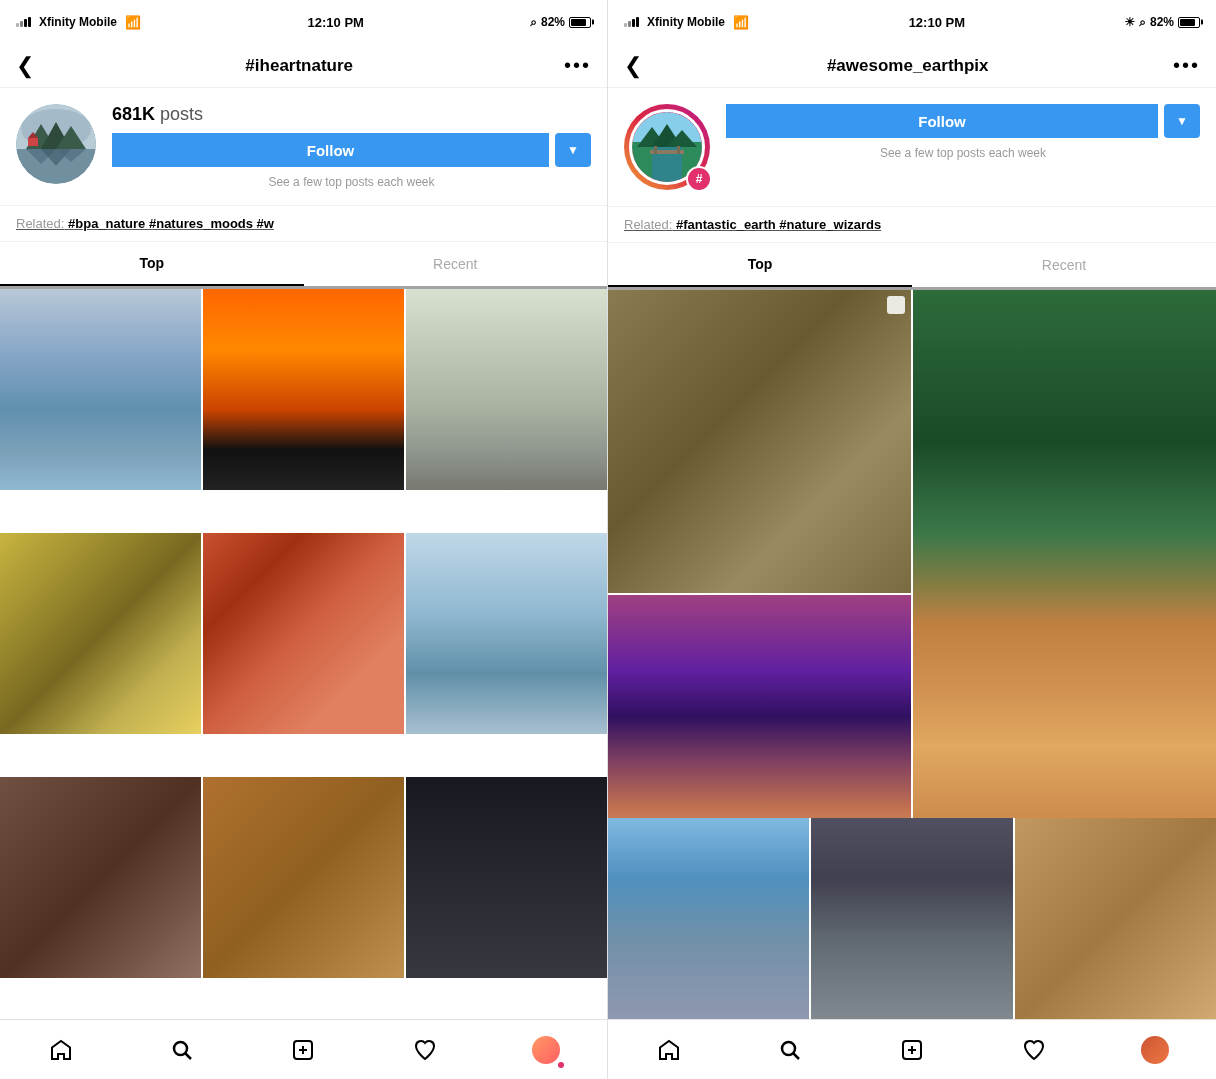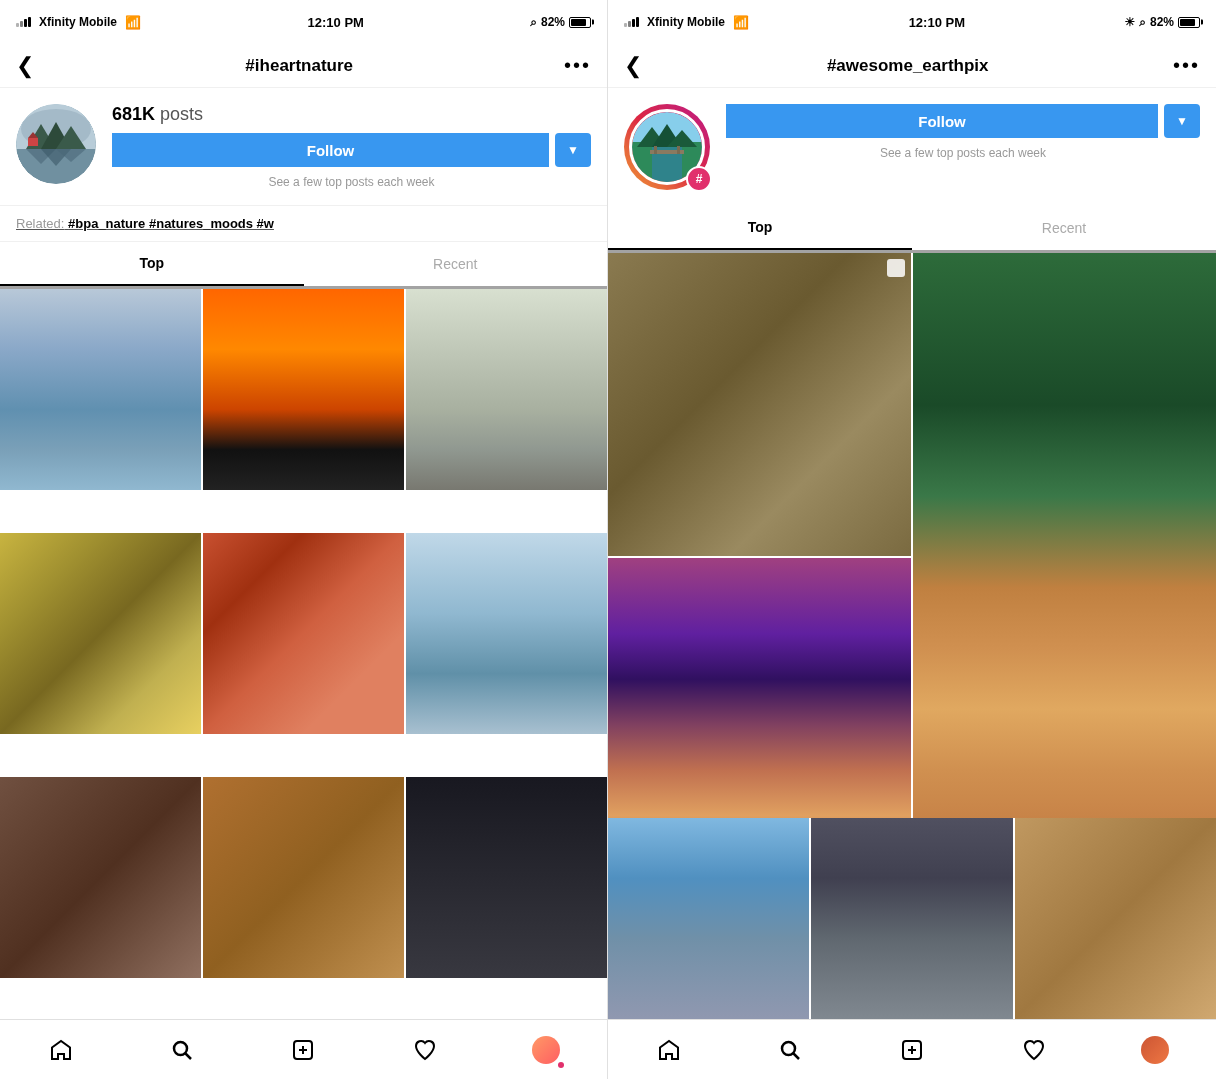--- a/index.html
+++ b/index.html
@@ -474,20 +474,24 @@
 
       <div class="profile-info">
         <div class="follow-row">
           <button class="follow-btn">Follow</button>
           <button class="dropdown-btn">▼</button>
         </div>
         <div class="follow-hint">See a few top posts each week</div>
       </div>
     </div>
 
+    <div class="related-bar">
+      <span class="related-label">Related:</span>
+      <strong>#fantastic_earth  #nature_wizards</strong>
+    </div>
 
     <div class="tabs">
       <div class="tab active">Top</div>
       <div class="tab inactive">Recent</div>
     </div>
 
     <div style="display:grid;grid-template-columns:1fr 1fr;gap:2px;flex:1;overflow:hidden;">
 
       <div style="display:grid;grid-template-rows:1fr 1fr;gap:2px;">
 

